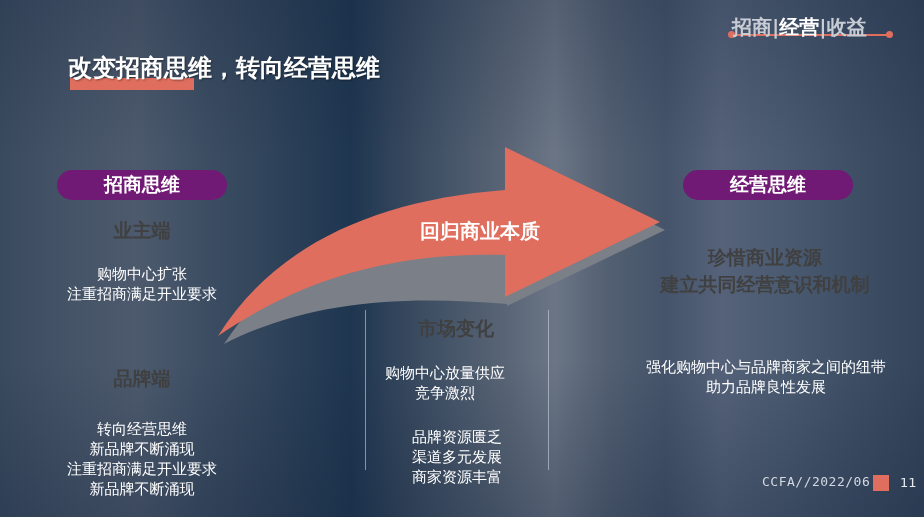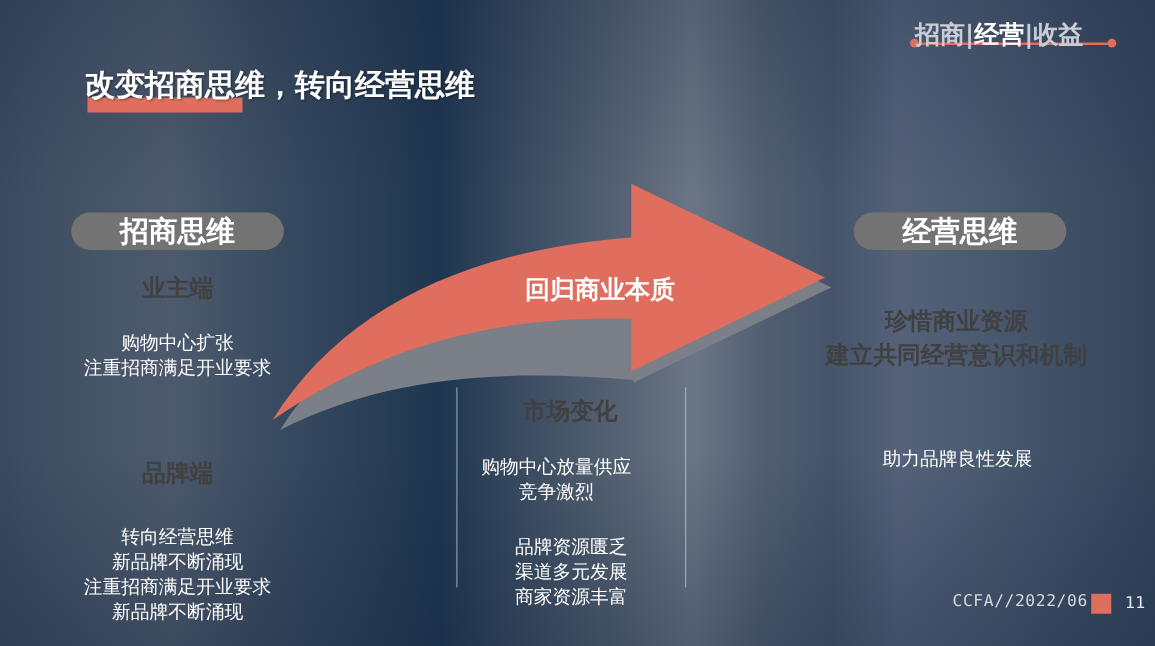--- a/index.html
+++ b/index.html
@@ -10,21 +10,21 @@
       linear-gradient(90deg,#3a4a5e 0%,#465468 8%,#4d5a6d 15%,#3d4e63 22%,#2a3f57 32%,#1e3650 38%,#3a4b60 45%,#5a6677 55%,#6b7585 60%,#525f72 66%,#45546a 72%,#55627a 78%,#4a5a70 85%,#3f4f66 92%,#33445b 100%);
   }
   .abs{position:absolute;}
   .tag{position:absolute;top:14px;left:732px;font-size:20px;font-weight:bold;letter-spacing:0px;color:#c8ccd4;white-space:nowrap;}
   .tag .mid{color:#ffffff;}
   .tag .sep{color:#c8ccd4;}
   .tag-line{position:absolute;left:730px;top:34px;width:162px;height:2px;background:#e06e5e;border-radius:2px;}
   .tag-dot{position:absolute;top:31px;width:7px;height:7px;border-radius:50%;background:#e06e5e;}
   .headline-bar{position:absolute;left:70px;top:78px;width:124px;height:12px;background:#e06e5e;}
   .headline{position:absolute;left:68px;top:52px;font-size:24px;font-weight:bold;color:#fff;white-space:nowrap;text-shadow:1px 1px 2px rgba(0,0,0,0.4);}
-  .pill{position:absolute;height:30px;border-radius:15px;background:#737373;color:#fff;font-weight:bold;font-size:23px;display:flex;align-items:center;justify-content:center;}
+  .pill{position:absolute;height:30px;border-radius:15px;background:#701a75;color:#fff;font-weight:bold;font-size:19px;display:flex;align-items:center;justify-content:center;}
   .sub{position:absolute;color:#404040;font-weight:bold;font-size:19px;text-align:center;white-space:nowrap;}
   .body{position:absolute;color:#fff;font-size:15px;line-height:20px;text-align:center;white-space:nowrap;}
   .divider{position:absolute;width:1px;background:rgba(200,210,225,0.6);}
   .arrow-label{position:absolute;left:420px;top:218px;font-size:20px;font-weight:bold;color:#fff;white-space:nowrap;}
   .footer{position:absolute;left:762px;top:474px;font-family:"DejaVu Sans Mono","Liberation Mono",monospace;font-size:13px;color:#d4d8e0;letter-spacing:0.5px;}
   .footer-sq{position:absolute;left:873px;top:475px;width:16px;height:16px;background:#e06e5e;}
   .pagenum{position:absolute;left:900px;top:475px;font-size:13px;color:#e6e9ee;}
 </style>
 </head>
 <body>
@@ -72,18 +72,19 @@
   <div>渠道多元发展</div>
   <div>商家资源丰富</div>
 </div>
 
 <div class="pill" style="left:683px;top:170px;width:170px;">经营思维</div>
 <div class="sub" style="left:620px;top:244px;width:290px;line-height:27px;">
   <div>珍惜商业资源</div>
   <div>建立共同经营意识和机制</div>
 </div>
 <div class="body" style="left:618px;top:357px;width:296px;">
+  <div>强化购物中心与品牌商家之间的纽带</div>
   <div>助力品牌良性发展</div>
 </div>
 
 <div class="footer">CCFA//2022/06</div>
 <div class="footer-sq"></div>
 <div class="pagenum">11</div>
 
 </body></html>

